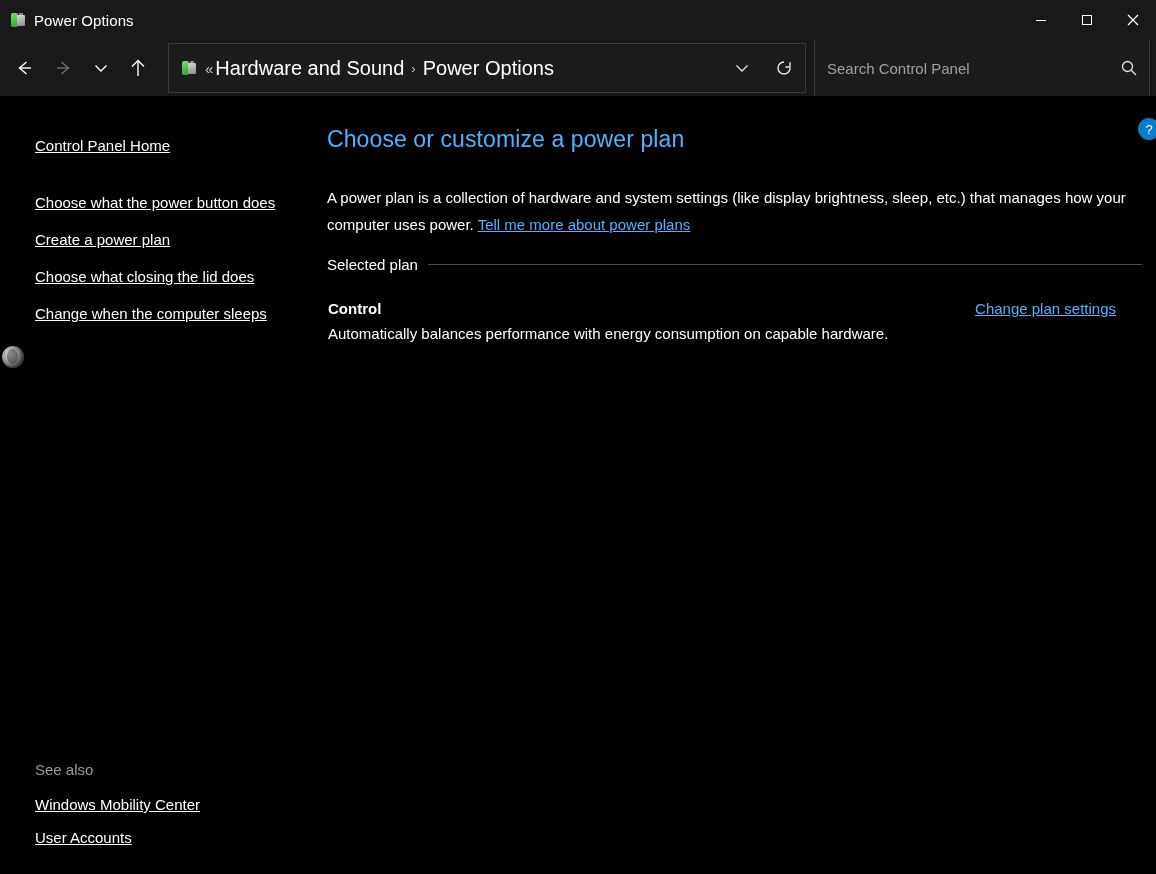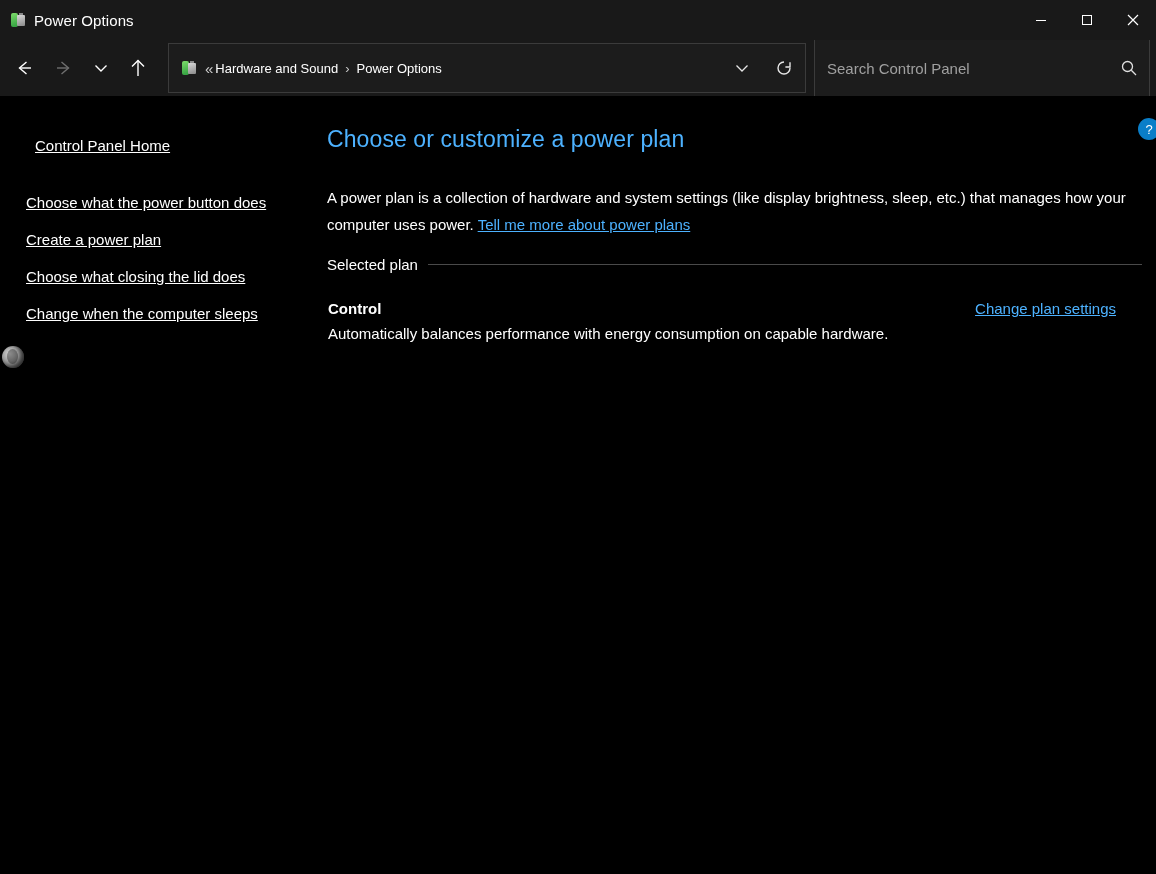--- a/index.html
+++ b/index.html
@@ -105,21 +105,21 @@
     margin: 0 7px;
     font-size: 13px;
   }
   .crumb-prefix {
     color: #cfcfcf;
     font-size: 15px;
     margin-right: 2px;
   }
   .crumb {
     color: #ffffff;
-    font-size: 13px;
+    font-size: 20px;
   }
   .addr-btn {
     width: 42px;
     height: 48px;
     display: flex;
     align-items: center;
     justify-content: center;
     color: #e6e6e6;
     flex: 0 0 auto;
   }
@@ -174,21 +174,21 @@
   }
   .cp-home {
     position: absolute;
     left: 35px;
     top: 41px;
     font-size: 15px;
     color: #ffffff;
   }
   .side-links {
     position: absolute;
-    left: 26px;
+    left: 35px;
     top: 94px;
     width: 255px;
   }
   .side-link {
     color: #ffffff;
     font-size: 15px;
     line-height: 25px;
     margin-bottom: 12px;
     display: block;
     width: 250px;
@@ -452,20 +452,25 @@
       <a class="side-link" href="#">Choose what the power button does</a>
       <a class="side-link" href="#">Create a power plan</a>
       <a class="side-link" href="#">Choose what closing the lid does</a>
       <a class="side-link" href="#">Change when the computer sleeps</a>
     </div>
 
     <div class="sleep-icon">
       <div class="moon-icon"></div>
     </div>
 
+    <div class="see-also">
+      <div class="see-also-title">See also</div>
+      <a class="see-also-link" href="#">Windows Mobility Center</a>
+      <a class="see-also-link" href="#">User Accounts</a>
+    </div>
   </div>
 
   <div class="main">
     <div class="help-badge">?</div>
 
     <div class="main-title">Choose or customize a power plan</div>
 
     <div class="main-desc">
       <span>A power plan is a collection of hardware and system settings (like display brightness, sleep, etc.) that manages how your computer uses power. </span><a class="inline-link" href="#">Tell me more about power plans</a>
     </div>

